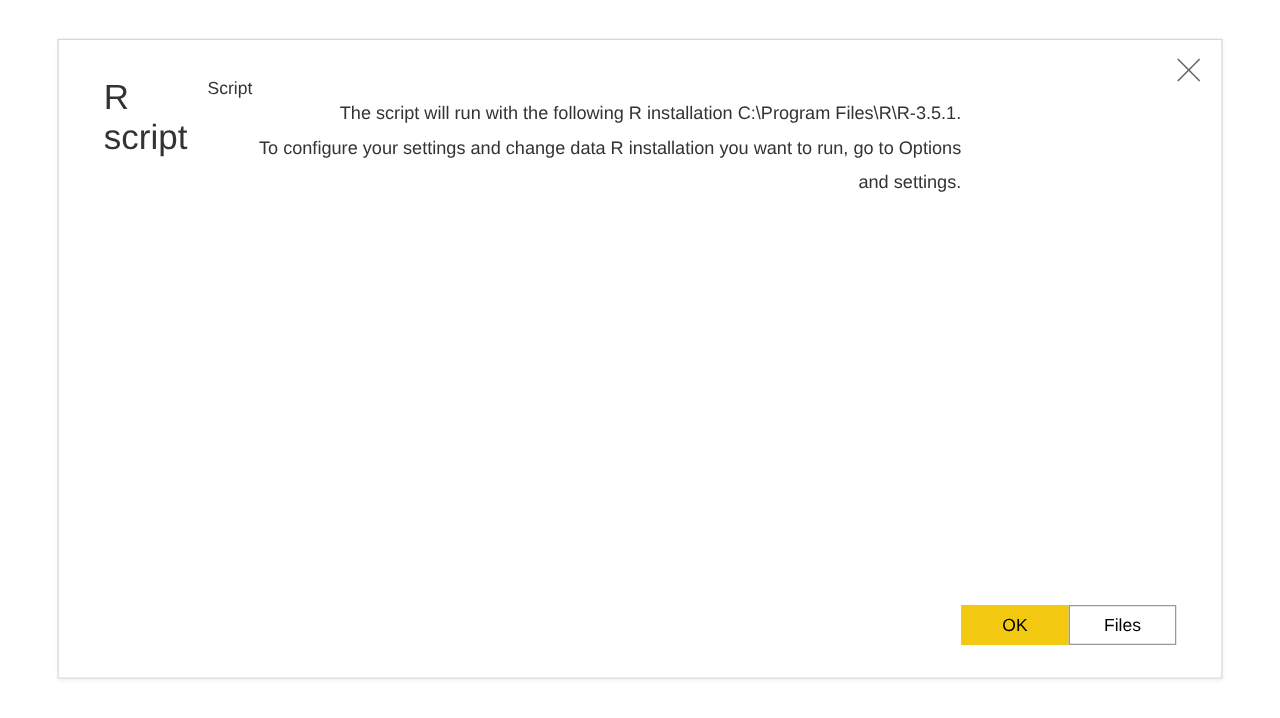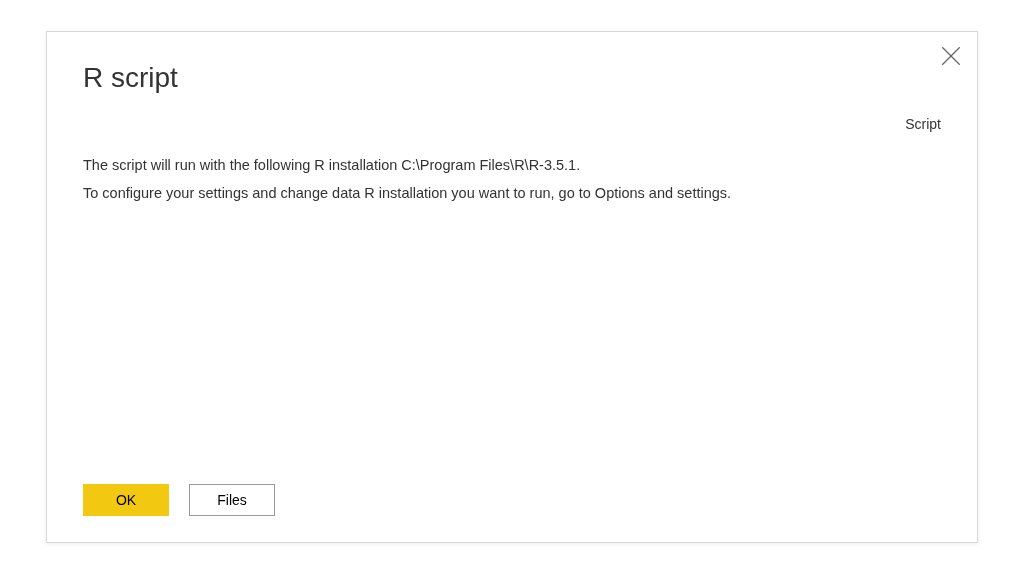--- a/index.html
+++ b/index.html
@@ -18,21 +18,21 @@
     }
     .dialog {
       width: 932px;
       height: 512px;
       background: #ffffff;
       border: 1px solid #d8d8d8;
       box-shadow: 0 1px 4px rgba(0,0,0,0.08);
       position: relative;
       padding: 30px 36px 26px 36px;
       display: flex;
-      flex-direction: column;
+      flex-direction: row;
     }
     .close-btn {
       position: absolute;
       top: 14px;
       right: 16px;
       width: 20px;
       height: 20px;
       cursor: pointer;
       color: #666;
     }
@@ -64,26 +64,27 @@
       resize: none;
       outline: none;
       white-space: pre;
       overflow: auto;
     }
     .info-text {
       font-size: 14.5px;
       color: #333;
       margin-top: 16px;
       line-height: 1.9;
+      text-align: right;
     }
     .button-row {
       margin-top: auto;
       display: flex;
       justify-content: flex-start;
-      gap: 20px;
+      gap: 0;
     }
     .btn {
       min-width: 86px;
       height: 32px;
       font-size: 14px;
       border: 1px solid #999;
       background: #fff;
       cursor: pointer;
       padding: 0 16px;
       font-family: inherit;

